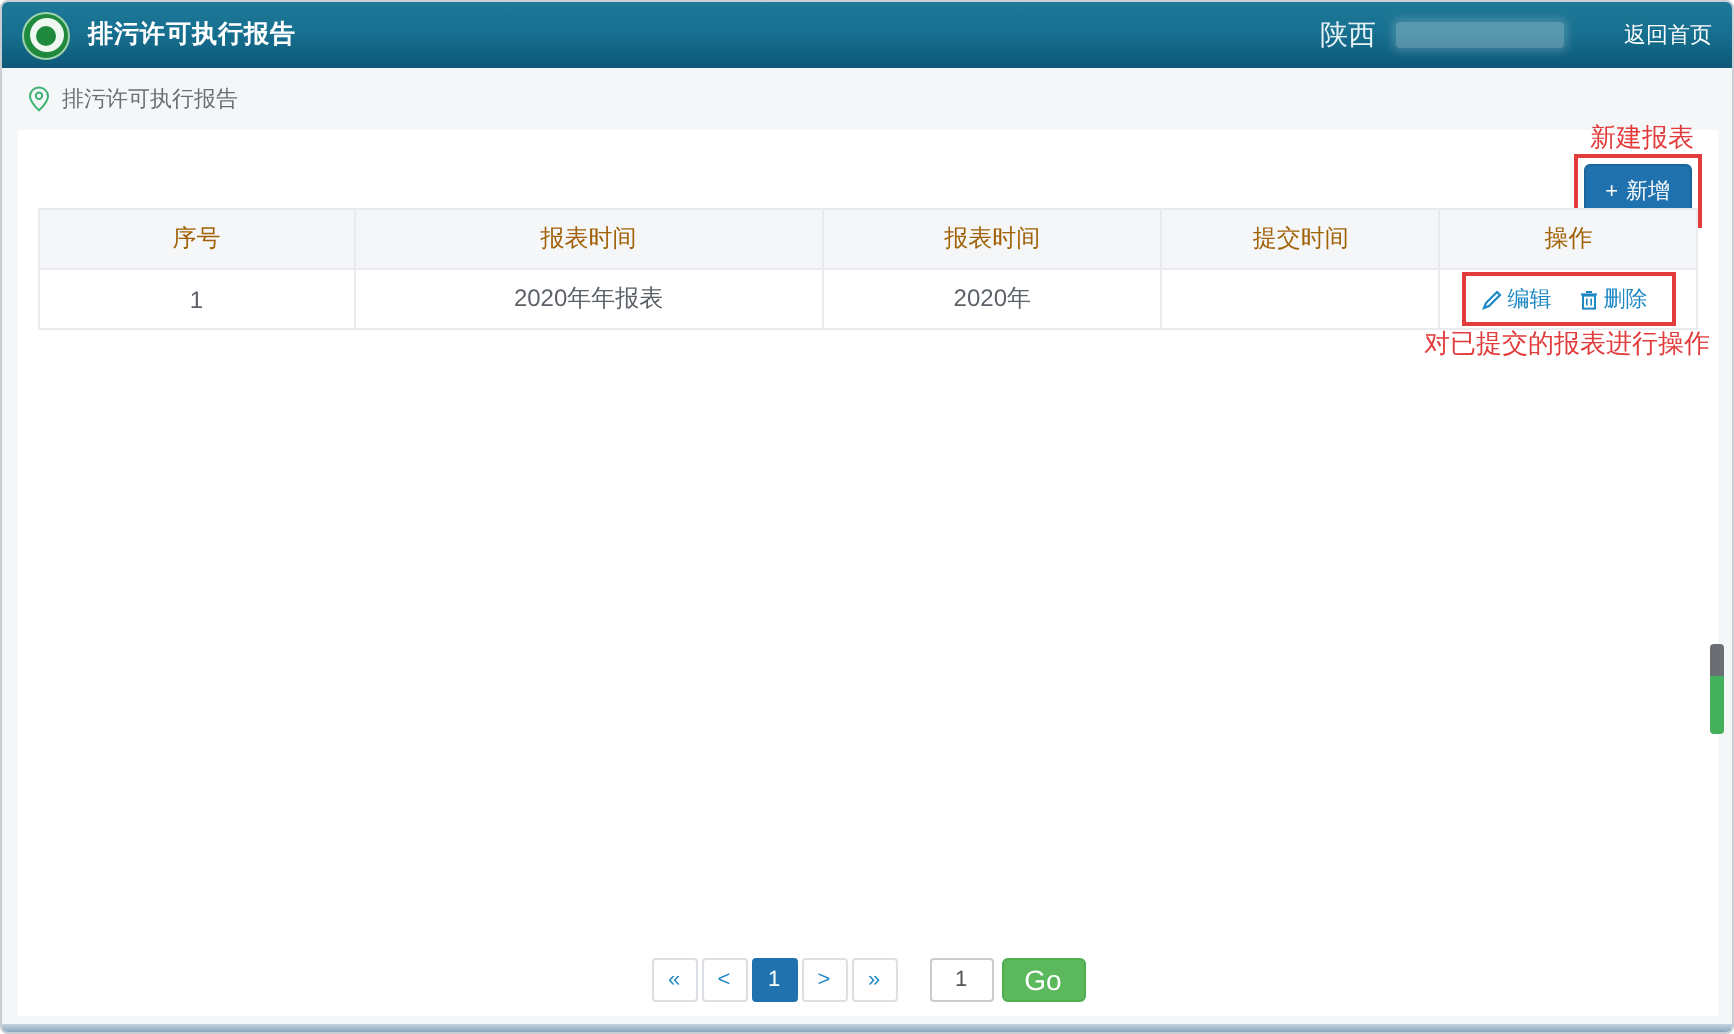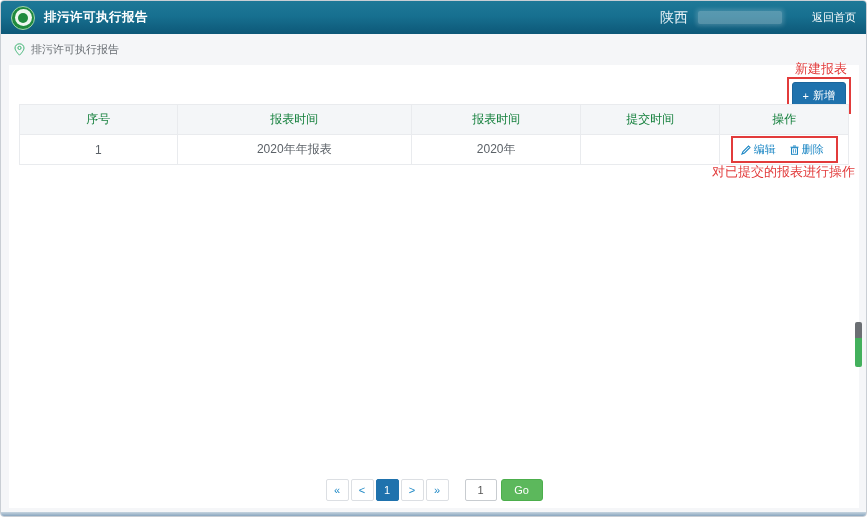--- a/index.html
+++ b/index.html
@@ -84,21 +84,21 @@
   .report-table {
     position: absolute; left: 10px; top: 39px; right: 10px;
     border-collapse: collapse; width: calc(100% - 20px);
     table-layout: fixed;
   }
   .report-table th, .report-table td {
     border: 1px solid #e9ebee;
     height: 30px; text-align: center; vertical-align: middle;
     font-size: 12px;
   }
-  .report-table th { background: #f4f6f8; color: #15803d; font-weight: normal; }
+  .report-table th { background: #f4f6f8; color: #a16207; font-weight: normal; }
   .report-table td { background: #fff; color: #5b6167; }
   .col-index { width: 19%; } .col-name { width: 28.3%; } .col-rtime { width: 20.4%; }
   .col-stime { width: 16.8%; } .col-op { width: 15.5%; }
 
   .op-box {
     display: inline-flex; align-items: center; gap: 14px;
     border: 2px solid #e23b3b; padding: 4px 12px 4px 8px;
   }
   .op-link {
     color: #1e88c5; font-size: 11px; text-decoration: none; cursor: pointer;
@@ -120,21 +120,21 @@
   }
   .page-btn.active { background: #1f72ad; border-color: #1f72ad; color: #fff; }
   .jump-input {
     width: 32px; height: 22px; border: 1px solid #c8ccd0; border-radius: 2px;
     margin-left: 14px; font-size: 11px; text-align: center; color: #555;
     font-family: inherit;
   }
   .go-btn {
     width: 42px; height: 22px; margin-left: 2px;
     background: #5cb85c; border: 1px solid #4cae4c; border-radius: 3px;
-    color: #fff; font-size: 11px; cursor: pointer; font-family: inherit;
+    color: #fff; font-size: 14px; cursor: pointer; font-family: inherit;
   }
 
   
   .side-widget {
     position: absolute; right: 4px; top: 321px; width: 7px; height: 45px;
     border-radius: 2px; overflow: hidden; cursor: pointer;
   }
   .side-widget .grip { height: 16px; background: #6b6f73; }
   .side-widget .bar { height: 29px; background: #43b05c; }
   .bottom-bar {

